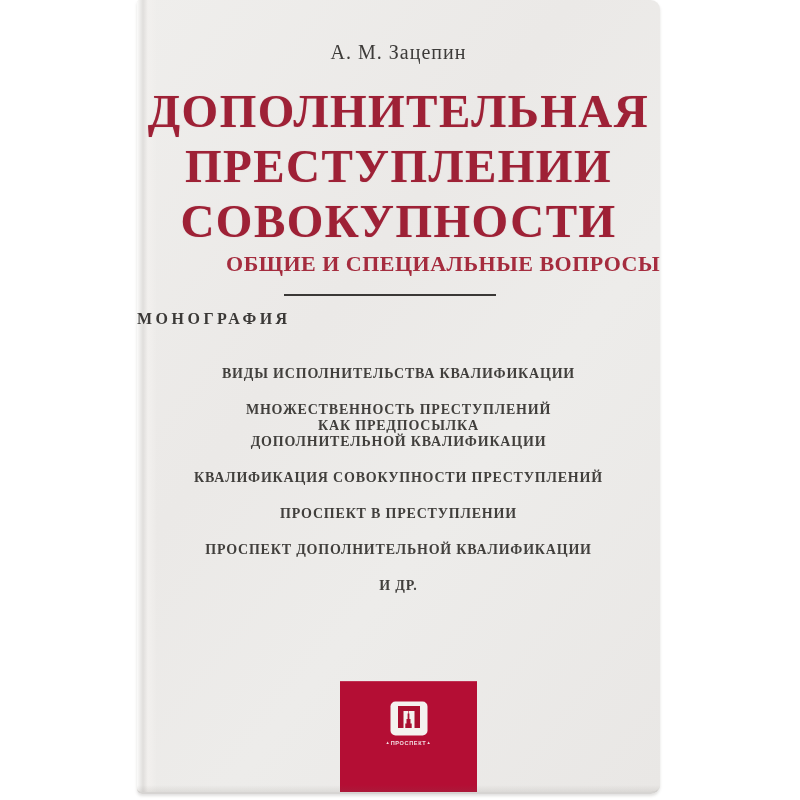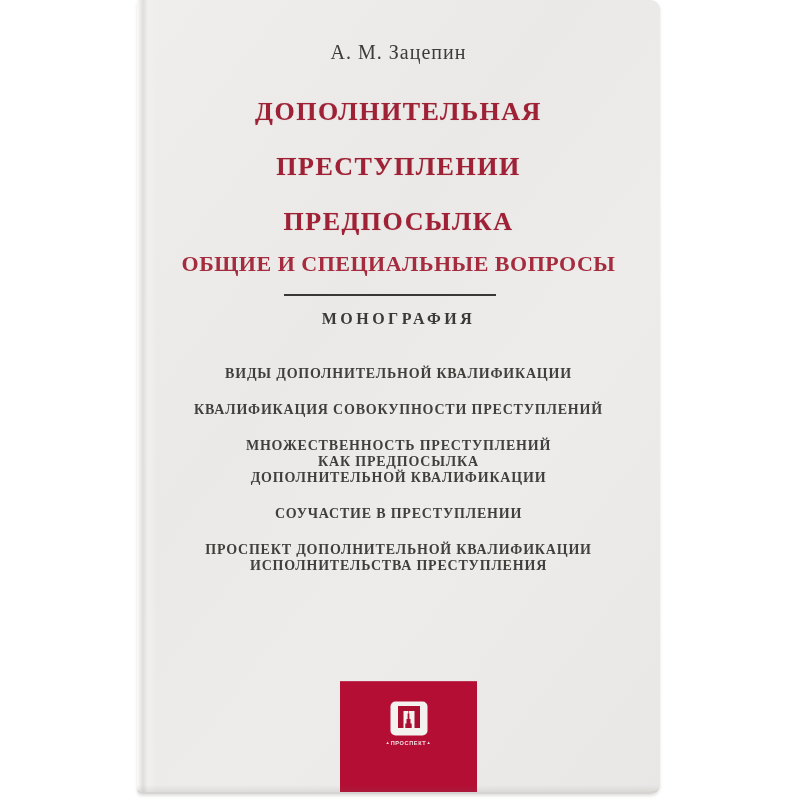--- a/index.html
+++ b/index.html
@@ -48,43 +48,42 @@
     position: absolute; top: 41px; left: 0; width: 100%;
     text-align: center;
     font-size: 20px;
     letter-spacing: 1px;
     color: #3d3b39;
   }
   .title {
     position: absolute; top: 84px; left: 0; width: 100%;
     text-align: center;
     font-weight: bold;
-    font-size: 26px;
+    font-size: 47px;
     line-height: 55px;
     letter-spacing: 1.5px;
     color: var(--title-red, #9e2136);
     text-shadow: 0 0 1px rgba(158,33,54,0.35);
   }
   .subtitle {
     position: absolute; top: 251px; left: 0; width: 100%;
-    text-align: center;
+    text-align: right;
     font-weight: bold;
     font-size: 22px;
     letter-spacing: 0.5px;
     color: var(--subtitle-red, #a52c3e);
   }
   .divider {
     position: absolute; top: 294px; left: 50%;
     width: 212px; height: 2px;
     margin-left: -115px;
     background: #3a3836;
   }
   .edition {
     position: absolute; top: 310px; left: 0; width: 100%;
-    text-align: center;
     font-weight: bold;
     font-size: 16px;
     letter-spacing: 3.5px;
     color: #3b3937;
   }
   .topics {
     position: absolute; top: 366px; left: 0; width: 100%;
     text-align: center;
     font-weight: bold;
     font-size: 14px;
@@ -125,47 +124,49 @@
 <body>
 
 <div class="scene">
   <div class="book">
 
     <div class="author">А. М. Зацепин</div>
 
     <div class="title">
       <div>ДОПОЛНИТЕЛЬНАЯ</div>
       <div>ПРЕСТУПЛЕНИИ</div>
-      <div>ПРЕДПОСЫЛКА</div>
+      <div>СОВОКУПНОСТИ</div>
     </div>
 
     <div class="subtitle">ОБЩИЕ И СПЕЦИАЛЬНЫЕ ВОПРОСЫ</div>
 
     <div class="divider"></div>
 
     <div class="edition">МОНОГРАФИЯ</div>
 
     <div class="topics">
         <div class="topic">
-          <div>ВИДЫ ДОПОЛНИТЕЛЬНОЙ КВАЛИФИКАЦИИ</div>
-        </div>
-        <div class="topic">
-          <div>КВАЛИФИКАЦИЯ СОВОКУПНОСТИ ПРЕСТУПЛЕНИЙ</div>
+          <div>ВИДЫ ИСПОЛНИТЕЛЬСТВА КВАЛИФИКАЦИИ</div>
         </div>
         <div class="topic">
           <div>МНОЖЕСТВЕННОСТЬ ПРЕСТУПЛЕНИЙ</div>
           <div>КАК ПРЕДПОСЫЛКА</div>
           <div>ДОПОЛНИТЕЛЬНОЙ КВАЛИФИКАЦИИ</div>
         </div>
         <div class="topic">
-          <div>СОУЧАСТИЕ В ПРЕСТУПЛЕНИИ</div>
+          <div>КВАЛИФИКАЦИЯ СОВОКУПНОСТИ ПРЕСТУПЛЕНИЙ</div>
+        </div>
+        <div class="topic">
+          <div>ПРОСПЕКТ В ПРЕСТУПЛЕНИИ</div>
         </div>
         <div class="topic">
           <div>ПРОСПЕКТ ДОПОЛНИТЕЛЬНОЙ КВАЛИФИКАЦИИ</div>
-          <div>ИСПОЛНИТЕЛЬСТВА ПРЕСТУПЛЕНИЯ</div>
+        </div>
+        <div class="topic">
+          <div>И ДР.</div>
         </div>
       </div>
 
     <div class="logo">
       <svg class="emblem" width="38" height="35" viewBox="0 0 38 35" xmlns="http://www.w3.org/2000/svg">
         <rect x="0.5" y="0.5" width="37" height="34" rx="5" fill="#f4f2ef"></rect>
         <path d="M8 5 H30 V10 H24.5 V27 H19 V10 H13.5 V27 H8 Z
                  M13.5 10 H24.5 V10 Z" fill="none"></path>
         <path d="M8 5 H30 V27 H24.5 V10 H13.5 V27 H8 Z" fill="#aa0f31"></path>
         <path d="M15.3 27 L15.3 22.5 L16.5 22.5 L16.5 18 L17.6 18 L17.6 12.5 L18.2 12.5 L18.2 8.5 L18.5 6.8 L18.8 8.5 L18.8 12.5 L19.4 12.5 L19.4 18 L20.5 18 L20.5 22.5 L21.7 22.5 L21.7 27 Z" fill="#aa0f31"></path>

